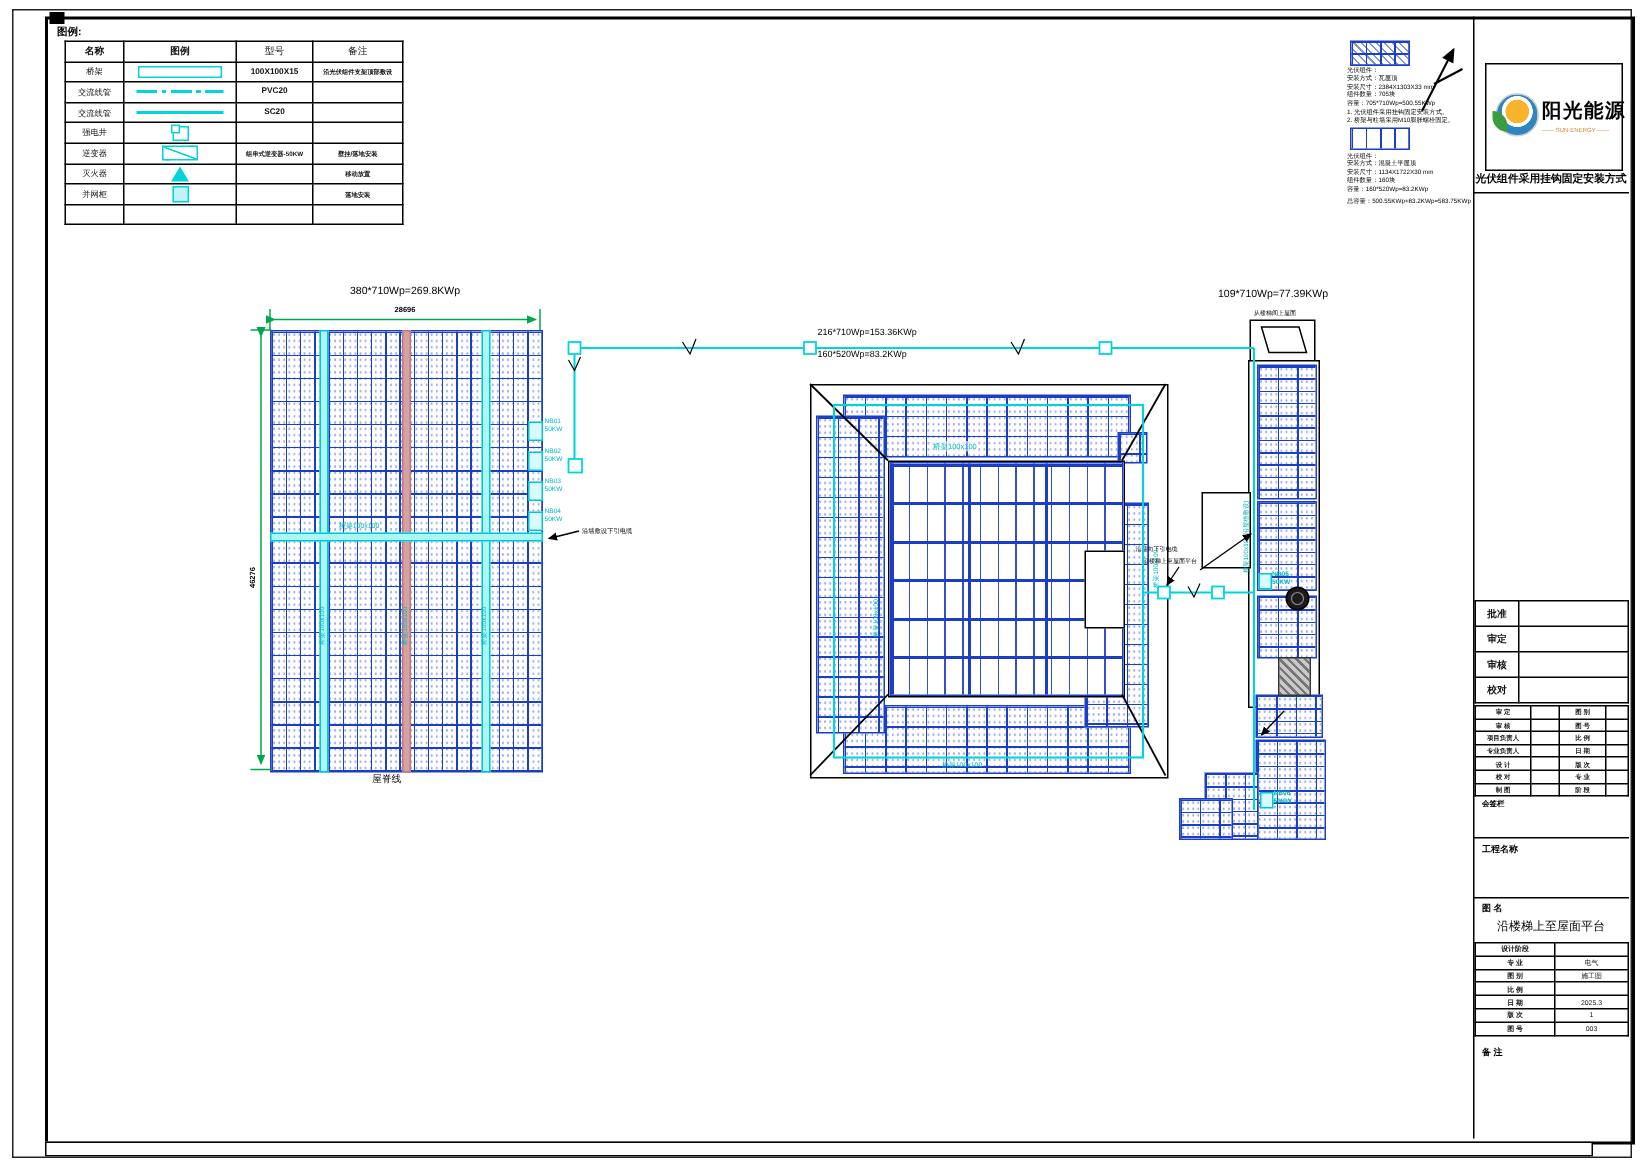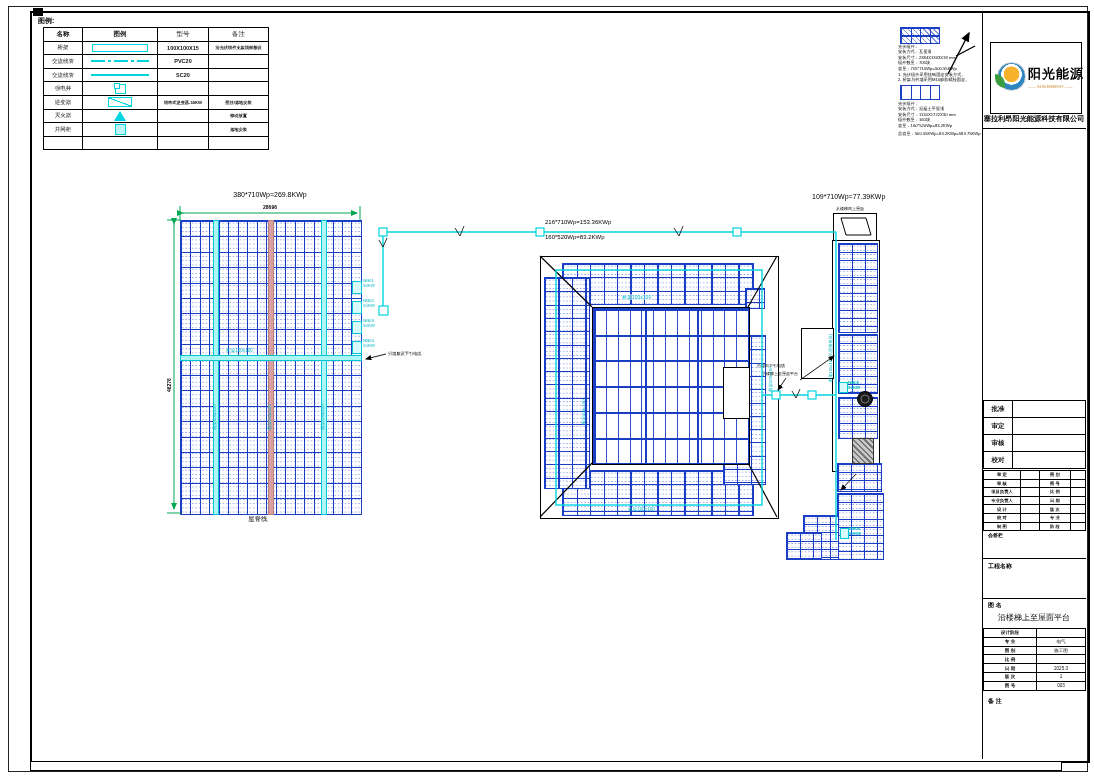--- a/index.html
+++ b/index.html
@@ -297,21 +297,21 @@
 
     <circle cx="865" cy="399" r="7.5" fill="#1b1b1b" stroke="#000"></circle>
     <circle cx="865" cy="399" r="4" fill="none" stroke="#888" stroke-width="0.8"></circle>
   </svg>
 
   <div class="abs logo-box"></div>
   <div class="abs logo-circle"></div>
   <div class="abs leaf"></div>
   <div class="t bold" style="left:1028px;top:65px;font-size:13px;letter-spacing:1px;">阳光能源</div>
   <div class="t" style="left:1028px;top:84px;font-size:4px;color:#c98a2e;">—— SUN·ENERGY ——</div>
-  <div class="t bold" style="left:982px;top:114px;width:104px;text-align:center;font-size:7.2px;">塞拉利昂阳光能源科技有限公司</div>
+  <div class="t bold" style="left:982px;top:114px;width:104px;text-align:center;font-size:7.2px;">光伏组件采用挂钩固定安装方式</div>
   <div class="tbl-line" style="top:128px;"></div>
 
   <table class="mini" style="left:983px;top:400px;width:103px;">
     <tbody>
         <tr>
           <td class="bold" style="width:26px;height:16px;font-size:6.5px;text-align:center;">批准</td>
           <td></td>
         </tr>
     <tr>
           <td class="bold" style="height:16px;font-size:6.5px;text-align:center;">审定</td>

